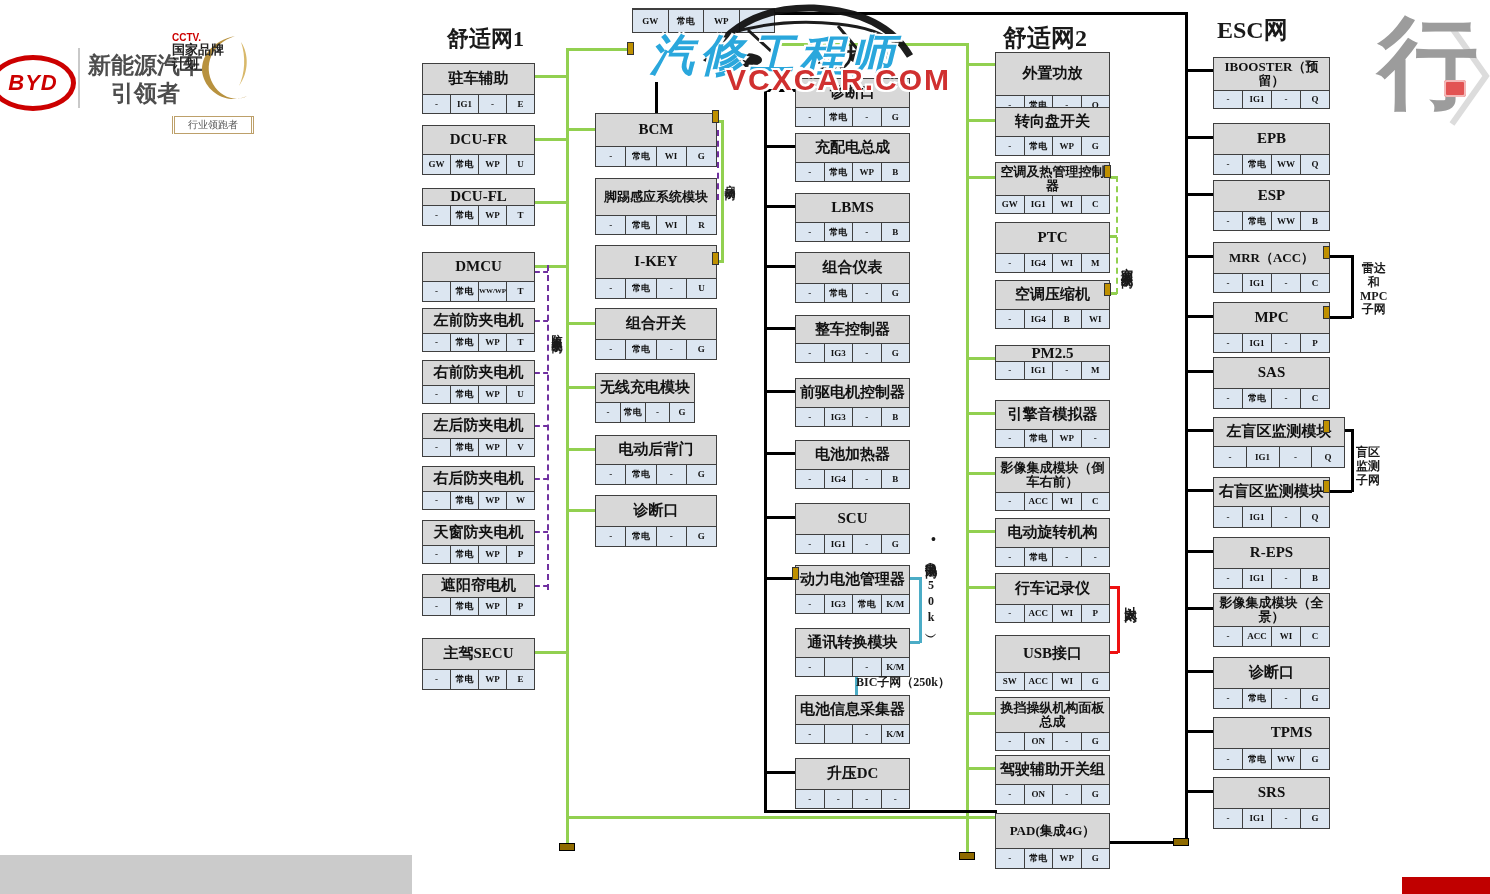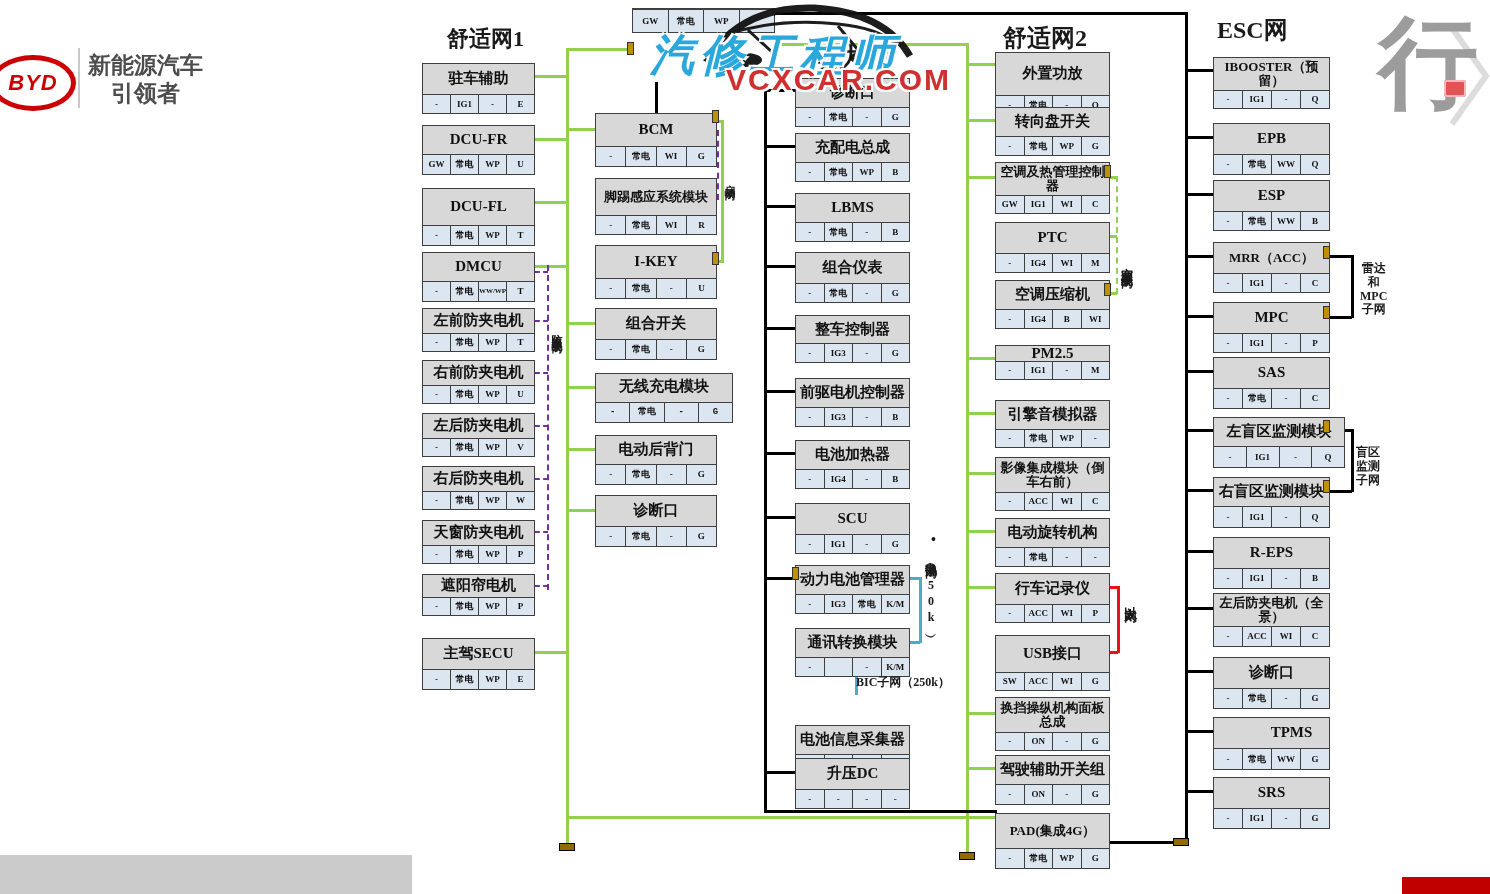--- a/index.html
+++ b/index.html
@@ -53,20 +53,30 @@
 
 <div id="canvas">
 
   <div class="byd-oval">
       <span>BYD</span>
     </div>
   <div class="brand-sep"></div>
   <div class="tagline">
     <div>新能源汽车</div>
     <div>引领者</div>
+  </div>
+  <div class="badge">
+    <svg class="crescent" viewBox="0 0 60 72">
+      <path d="M44 4 C20 12 12 34 22 52 C30 66 46 70 56 64 C40 72 18 64 12 44 C7 26 22 8 44 4 Z" fill="#b8923f"></path>
+      <path d="M50 10 C58 22 58 40 48 54 C54 42 55 24 50 10 Z" fill="#d8b86a"></path>
+    </svg>
+    <div class="cctv">CCTV.</div>
+    <div class="b1">国家品牌</div>
+    <div class="b1">计划</div>
+    <div class="footer">行业领跑者</div>
   </div>
 
   <svg class="wm-car" width="240" height="86" viewBox="0 0 240 86">
     <path d="M18 62 Q52 6 126 8 Q196 12 222 56" stroke="#111" stroke-width="7" fill="none"></path>
     <path d="M40 34 Q90 18 150 24 Q190 28 208 44" stroke="#111" stroke-width="3" fill="none"></path>
     <path d="M60 30 L84 52 M150 26 L170 50" stroke="#111" stroke-width="3" fill="none"></path>
     <ellipse cx="58" cy="60" rx="16" ry="7" fill="#111"></ellipse>
     <ellipse cx="178" cy="58" rx="16" ry="7" fill="#111"></ellipse>
   </svg>
   <div class="wm-blue">汽修工程师</div>
@@ -179,21 +189,21 @@
       <div class="module" style="left: 422px; top: 125px; width: 113px;">
         <div class="hdr" style="height: 28px; font-size: 15px;">DCU-FR</div>
         <div class="pins">
           <div class="pin" style="height: 19px;">GW</div>
           <div class="pin" style="height: 19px;">常电</div>
           <div class="pin" style="height: 19px;">WP</div>
           <div class="pin" style="height: 19px;">U</div>
         </div>
       </div>
       <div class="module" style="left: 422px; top: 188px; width: 113px;">
-        <div class="hdr" style="height: 36px; font-size: 15px;">DCU-FL</div>
+        <div class="hdr" style="height: 16px; font-size: 15px;">DCU-FL</div>
         <div class="pins">
           <div class="pin" style="height: 19px;">-</div>
           <div class="pin" style="height: 19px;">常电</div>
           <div class="pin" style="height: 19px;">WP</div>
           <div class="pin" style="height: 19px;">T</div>
         </div>
       </div>
       <div class="module" style="left: 422px; top: 252px; width: 113px;">
         <div class="hdr" style="height: 28px; font-size: 15px;">DMCU</div>
         <div class="pins">
@@ -295,21 +305,21 @@
       </div>
       <div class="module" style="left: 595px; top: 308px; width: 122px;">
         <div class="hdr" style="height: 30px; font-size: 15px;">组合开关</div>
         <div class="pins">
           <div class="pin" style="height: 19px;">-</div>
           <div class="pin" style="height: 19px;">常电</div>
           <div class="pin" style="height: 19px;">-</div>
           <div class="pin" style="height: 19px;">G</div>
         </div>
       </div>
-      <div class="module" style="left: 595px; top: 373px; width: 138px; font-family: Liberation Mono, monospace;">
+      <div class="module" style="left: 595px; top: 373px; width: 100px;">
         <div class="hdr" style="height: 28px; font-size: 15px;">无线充电模块</div>
         <div class="pins">
           <div class="pin" style="height: 19px;">-</div>
           <div class="pin" style="height: 19px;">常电</div>
           <div class="pin" style="height: 19px;">-</div>
           <div class="pin" style="height: 19px;">G</div>
         </div>
       </div>
       <div class="module" style="left: 595px; top: 435px; width: 122px;">
         <div class="hdr" style="height: 28px; font-size: 15px;">电动后背门</div>
@@ -413,21 +423,21 @@
       </div>
       <div class="module" style="left: 795px; top: 628px; width: 115px;">
         <div class="hdr" style="height: 28px; font-size: 15px;">通讯转换模块</div>
         <div class="pins">
           <div class="pin" style="height: 18px;">-</div>
           <div class="pin" style="height: 18px;"></div>
           <div class="pin" style="height: 18px;">-</div>
           <div class="pin" style="height: 18px;">K/M</div>
         </div>
       </div>
-      <div class="module" style="left: 795px; top: 725px; width: 115px;">
+      <div class="module" style="left: 795px; top: 695px; width: 115px;">
         <div class="hdr" style="height: 28px; font-size: 15px;">电池信息采集器</div>
         <div class="pins">
           <div class="pin" style="height: 18px;">-</div>
           <div class="pin" style="height: 18px;"></div>
           <div class="pin" style="height: 18px;">-</div>
           <div class="pin" style="height: 18px;">K/M</div>
         </div>
       </div>
       <div class="module" style="left: 795px; top: 758px; width: 115px;">
         <div class="hdr" style="height: 30px; font-size: 15px;">升压DC</div>
@@ -641,21 +651,21 @@
       <div class="module" style="left: 1213px; top: 537px; width: 117px;">
         <div class="hdr" style="height: 30px; font-size: 15px;">R-EPS</div>
         <div class="pins">
           <div class="pin" style="height: 19px;">-</div>
           <div class="pin" style="height: 19px;">IG1</div>
           <div class="pin" style="height: 19px;">-</div>
           <div class="pin" style="height: 19px;">B</div>
         </div>
       </div>
       <div class="module" style="left: 1213px; top: 593px; width: 117px;">
-        <div class="hdr" style="height: 32px; font-size: 13px;">左后防夹电机（全景）</div>
+        <div class="hdr" style="height: 32px; font-size: 13px;">影像集成模块（全景）</div>
         <div class="pins">
           <div class="pin" style="height: 19px;">-</div>
           <div class="pin" style="height: 19px;">ACC</div>
           <div class="pin" style="height: 19px;">WI</div>
           <div class="pin" style="height: 19px;">C</div>
         </div>
       </div>
       <div class="module" style="left: 1213px; top: 657px; width: 117px;">
         <div class="hdr" style="height: 30px; font-size: 15px;">诊断口</div>
         <div class="pins">

